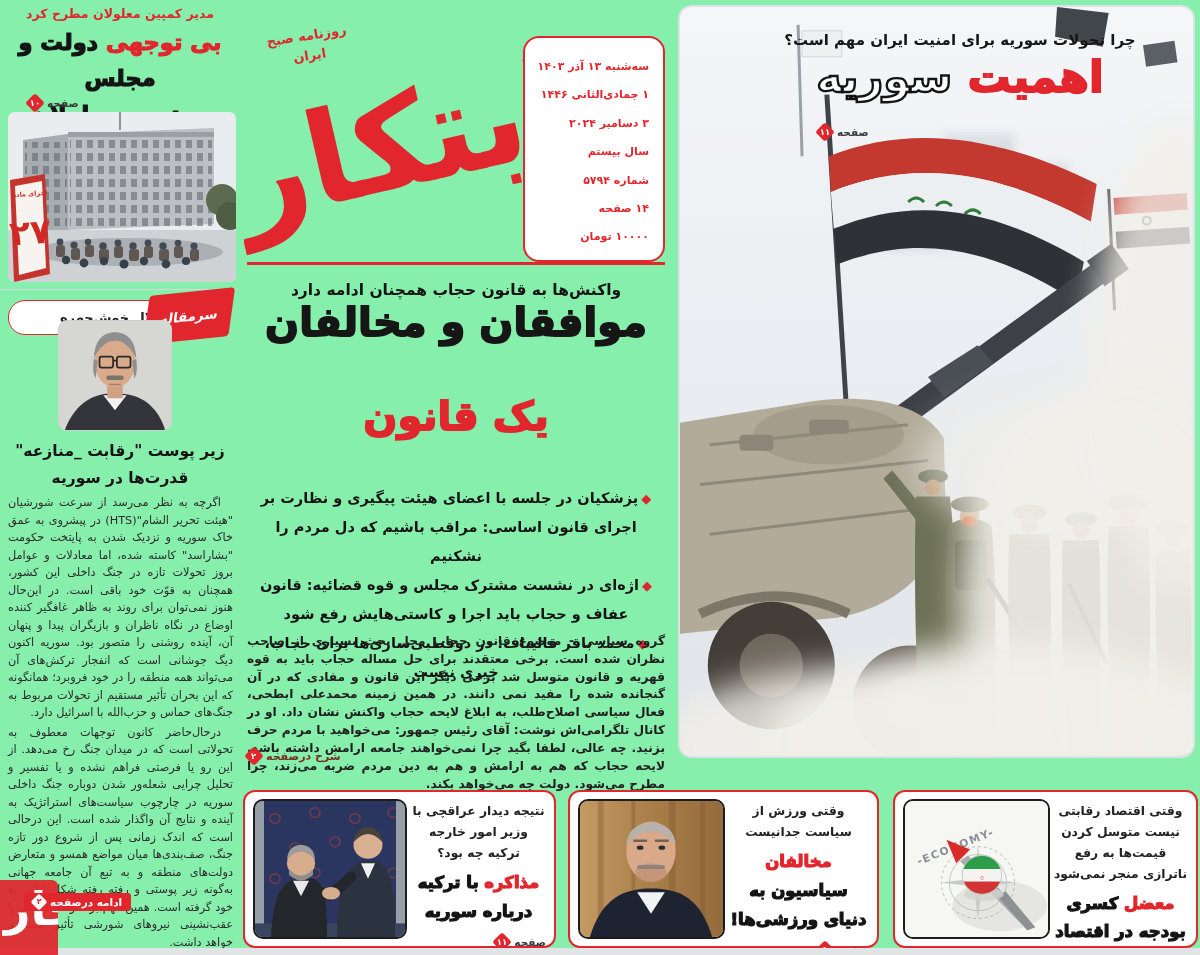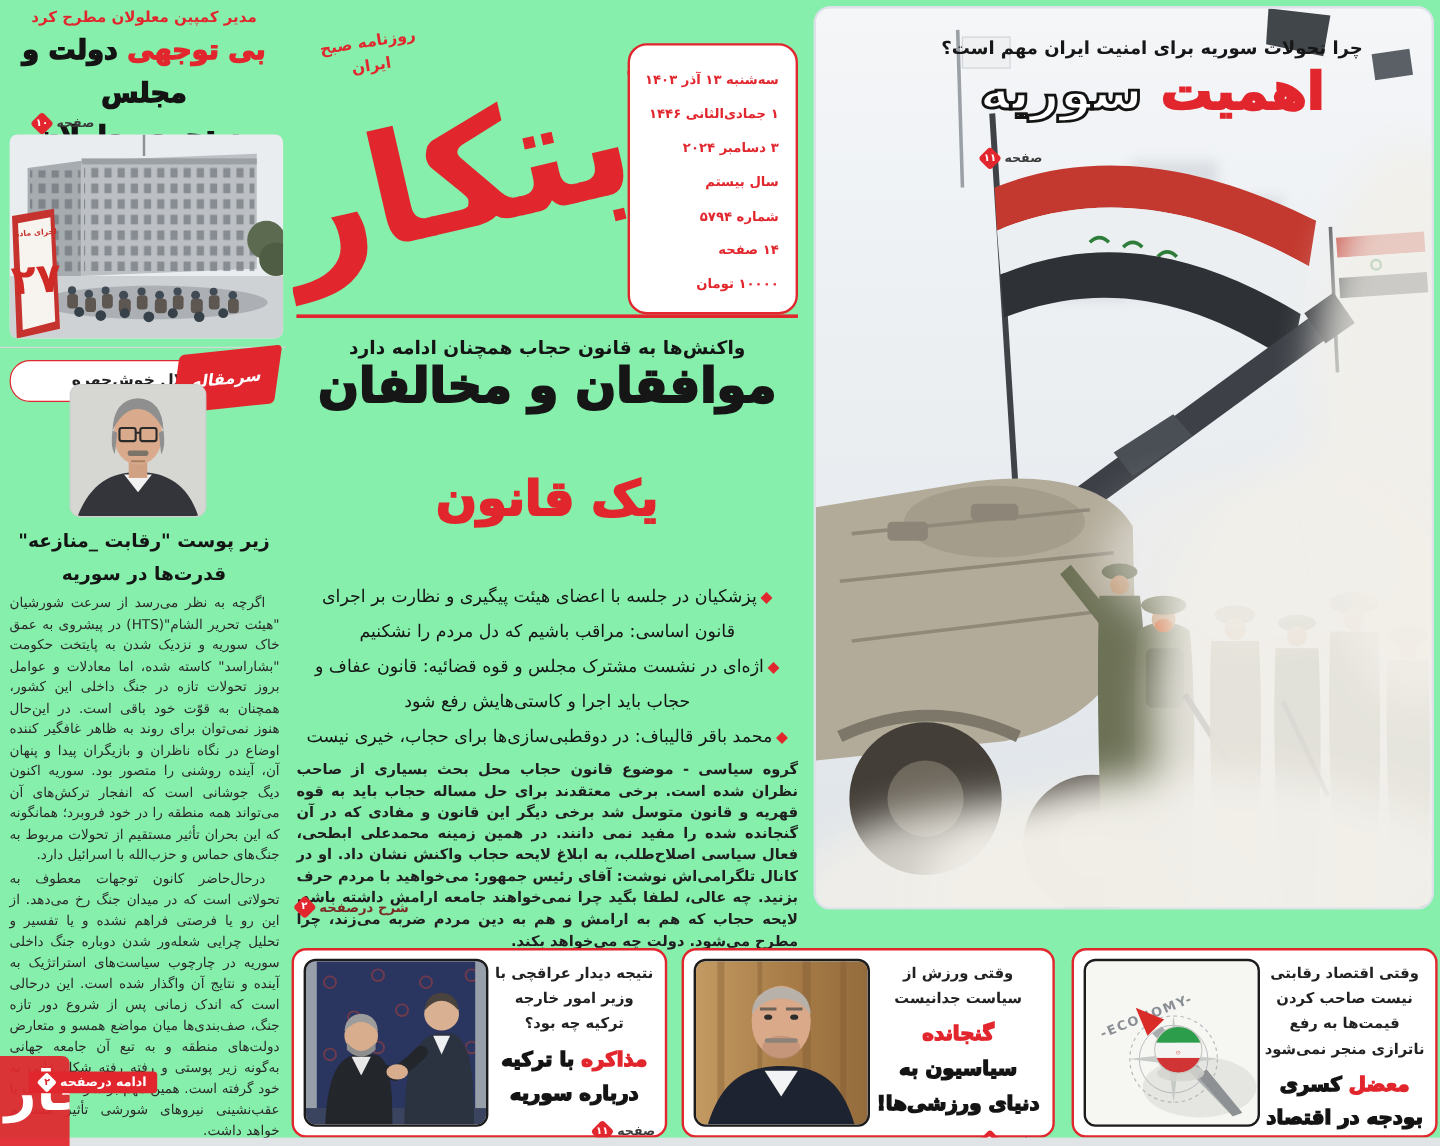--- a/index.html
+++ b/index.html
@@ -39,21 +39,21 @@
   
   .slogan{left:250px;top:26px;width:116px;text-align:center;color:#e2262d;font-size:13px;font-weight:800;transform:rotate(-9deg);line-height:1.5;}
   .logo{left:244px;top:-12px;width:300px;height:310px;pointer-events:none;}
   .datebox{left:523px;top:36px;width:142px;height:226px;border:2px solid #e2262d;border-radius:16px;background:#fff;box-sizing:border-box;padding:15px 14px 0 8px;color:#e2262d;font-size:11px;font-weight:600;text-align:right;line-height:2.58;}
   .red-rule{left:247px;top:262px;width:418px;height:3px;background:#e2262d;}
 
   
   .main-kicker{left:247px;top:281px;width:418px;text-align:center;font-size:15.5px;font-weight:800;color:#141414;}
   .main-h1{left:247px;top:302px;width:418px;text-align:center;font-size:40px;font-weight:900;color:#161616;line-height:1.0;}
   .main-h2{left:247px;top:396px;width:418px;text-align:center;font-size:40px;font-weight:900;color:#e2262d;line-height:1.0;}
-  .bullets{left:250px;top:484px;width:412px;text-align:center;font-size:14.5px;font-weight:400;color:#141414;line-height:2.0;}
+  .bullets{left:250px;top:484px;width:412px;text-align:center;font-size:14.5px;font-weight:700;color:#141414;line-height:2.0;}
   .bullets .b{margin:0;}
   .bullet-dot{color:#e2262d;font-size:13px;padding-left:3px;}
   .main-body{left:247px;top:633px;width:418px;font-size:12.2px;font-weight:600;line-height:1.46;color:#202020;text-align:justify;}
   .more{left:247px;top:749px;display:inline-flex;align-items:center;gap:5px;direction:rtl;font-size:11px;font-weight:700;color:#7c2a24;}
 
   
   .syria-card{left:678px;top:5px;width:517px;height:753px;border-radius:14px;overflow:hidden;border:2px solid #dde2e8;background:#eef1f4;box-sizing:border-box;}
   .syria-kicker{left:60px;top:24px;width:440px;text-align:center;font-size:15px;font-weight:800;color:#161616;}
   .syria-headline{left:60px;top:46px;width:440px;text-align:center;font-size:43px;font-weight:900;line-height:1.15;white-space:nowrap;}
   .syria-outline{color:#fff;-webkit-text-stroke:2.4px #141414;}
@@ -426,21 +426,21 @@
           </g>
         <g stroke="#6e6359" stroke-width="2.6">
             <line x1="54" y1="41" x2="68" y2="41"></line>
             <line x1="76" y1="41" x2="90" y2="41"></line>
           </g>
       </svg>
     </div>
     <div class="card-text" style="left:158px;right:8px;top:9px;">
       <div class="card-kicker">وقتی ورزش از سیاست جدانیست</div>
       <div class="card-headline heavy">
-        <span class="red">گنجانده</span><span> سیاسیون به دنیای ورزشی‌ها!</span>
+        <span class="red">مخالفان</span><span> سیاسیون به دنیای ورزشی‌ها!</span>
       </div>
       <div class="card-badge">
         <span class="pbadge">
             <span>صفحه</span>
             <span class="pdiamond">
               <i>۵</i>
             </span>
           </span>
       </div>
     </div>
@@ -474,21 +474,21 @@
             <rect x="58" y="56" width="40" height="14" fill="#2c9e4b"></rect>
             <rect x="58" y="70" width="40" height="13" fill="#f4f4f2"></rect>
             <rect x="58" y="83" width="40" height="14" fill="#d03434"></rect>
             <text x="78" y="80" font-size="7" fill="#c33" text-anchor="middle">۞</text>
           </g>
           <circle cx="78" cy="76" r="20" fill="none" stroke="#c9c9c4" stroke-width="1"></circle>
         </g>
       </svg>
     </div>
     <div class="card-text" style="left:158px;right:8px;top:9px;">
-      <div class="card-kicker">وقتی اقتصاد رقابتی نیست صاحب کردن قیمت‌ها به رفع ناترازی منجر نمی‌شود</div>
+      <div class="card-kicker">وقتی اقتصاد رقابتی نیست متوسل کردن قیمت‌ها به رفع ناترازی منجر نمی‌شود</div>
       <div class="card-headline heavy">
         <span class="red">معضل</span><span> کسری بودجه در اقتصاد</span>
       </div>
       <div class="card-badge">
         
       </div>
     </div>
   </div>
 
   <div class="abs bottom-strip"></div>

